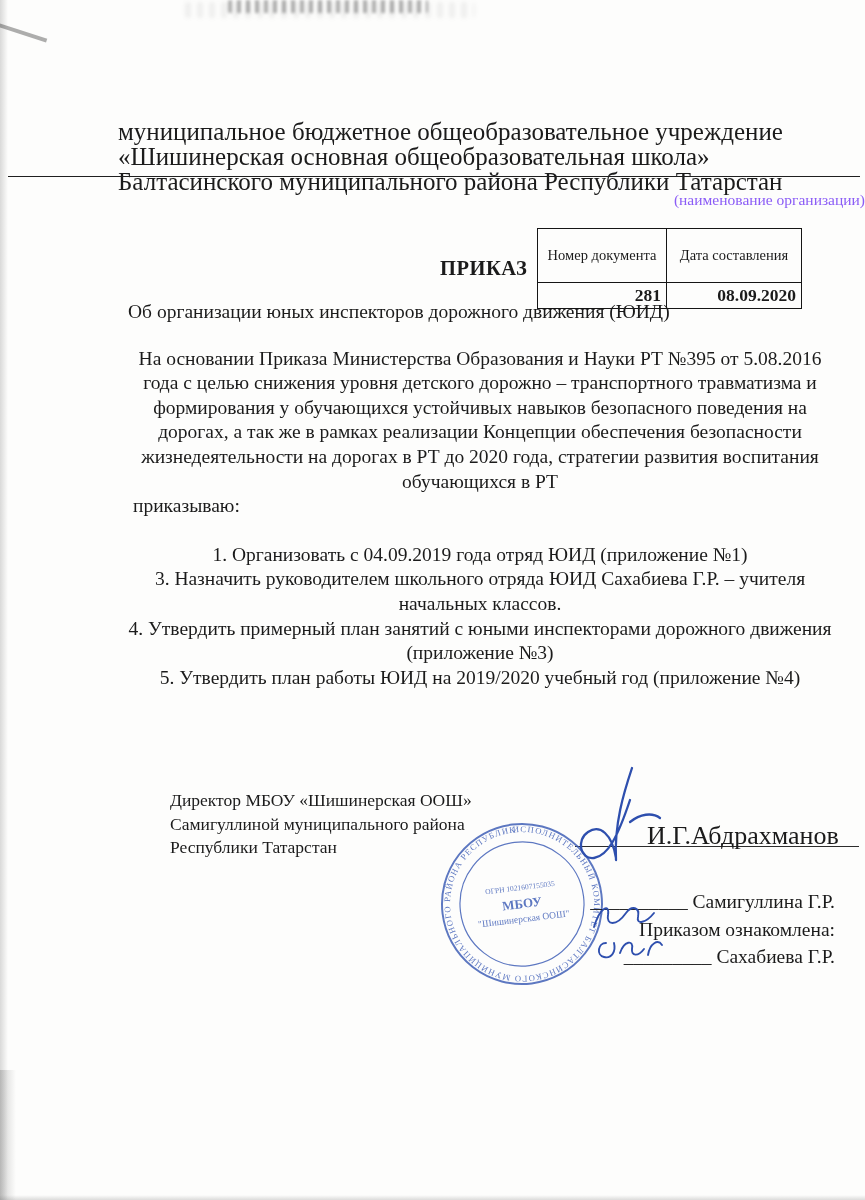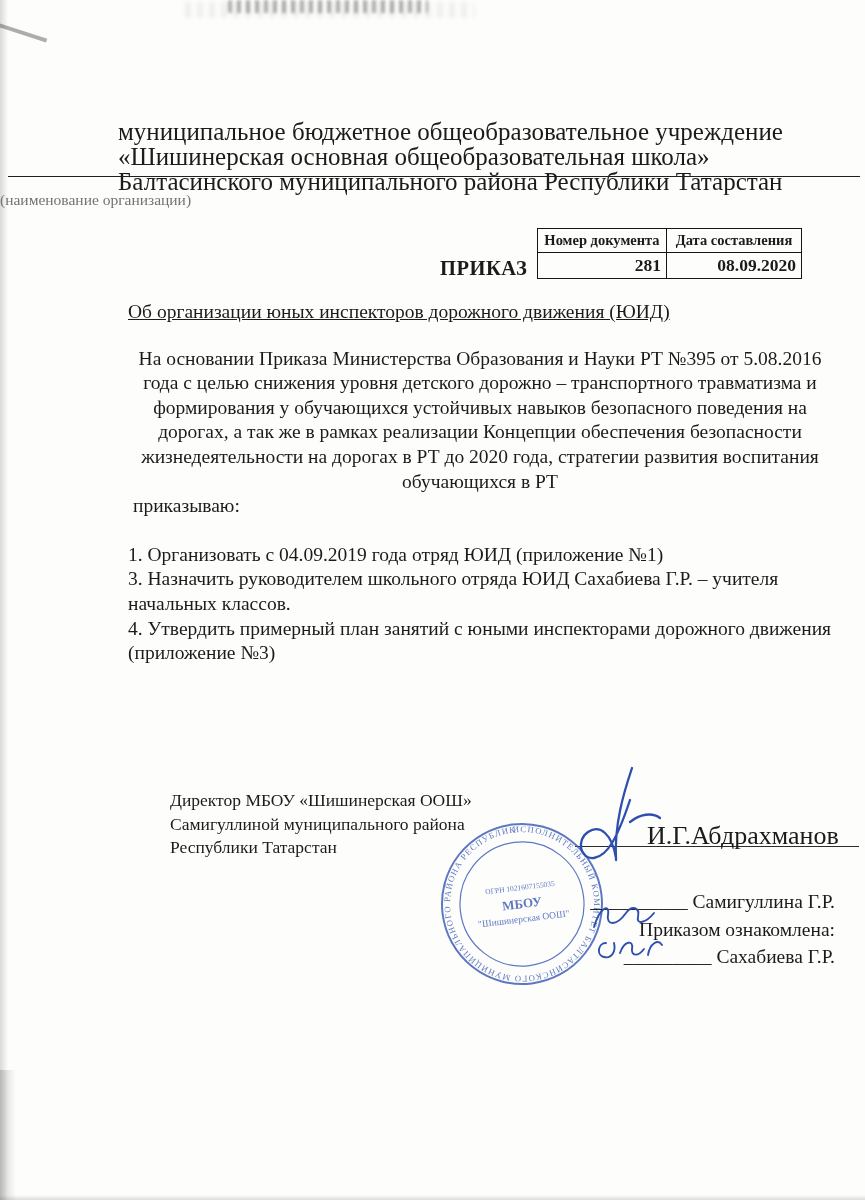--- a/index.html
+++ b/index.html
@@ -22,36 +22,36 @@
   .smudge-top{left:228px;top:0;width:200px;height:13px;border-radius:2px;
     background:repeating-linear-gradient(90deg,rgba(110,110,110,.55) 0 4px,rgba(220,220,220,0) 4px 9px);
     filter:blur(1.4px);}
   .smudge-top2{left:185px;top:2px;width:290px;height:16px;opacity:.22;border-radius:3px;
     background:repeating-linear-gradient(90deg,rgba(120,120,120,.5) 0 6px,rgba(220,220,220,0) 6px 12px);
     filter:blur(2.2px);}
   
   .org-header{left:118px;top:88px;width:726px;
     font-size:25px;line-height:24.8px;margin-top:32px;}
   .rule{left:8px;top:176px;width:852px;border-top:1.7px solid #1f1f1f;height:0;}
-  .org-caption{left:0;top:191px;width:865px;text-align:left;font-size:15.5px;color:#737373;}
+  .org-caption{left:0;top:191px;width:865px;text-align:right;font-size:15.5px;color:#8b5cf6;}
   
   .order-title{left:440px;top:257px;font-size:20.5px;font-weight:bold;letter-spacing:.5px;}
   .doc-table{left:537px;top:228px;}
   .doc-table table{border-collapse:collapse;}
-  .doc-table th{border:1.4px solid #151515;font-weight:bold;font-size:14.5px;
-    padding:3px 5px;text-align:center;margin-top:7px;}
+  .doc-table th{border:1.4px solid #151515;font-weight:normal;font-size:14.5px;
+    padding:18px 5px;text-align:center;margin-top:7px;}
   .doc-table td{border:1.4px solid #151515;font-weight:bold;font-size:17.5px;
     padding:2px 5px;text-align:right;}
   .col-num{width:118px;} .col-date{width:124px;}
   
   .body-col{left:128px;top:300px;width:704px;font-size:19.5px;line-height:24.6px;}
-  .subject{margin:0 0 22px 0;text-decoration:underline;}
+  .subject{margin:0 0 22px 0;}
   .main-par{margin:0;text-align:center;}
   .resolution{margin:0;padding-left:5px;}
-  .items{margin-top:24px;}
+  .items{margin-top:24px;text-align:center;}
   .items p{margin:0;}
   
   .sig-block{left:170px;top:789px;font-size:17.5px;line-height:23.6px;}
   .director-line{left:575px;top:822px;width:284px;height:24px;border-bottom:1.6px solid #2c2c2c;}
   .director-name{left:647px;top:821px;font-size:26px;}
   .stamp-wrap{left:436px;top:818px;width:172px;height:172px;opacity:.82;transform:rotate(-7deg);}
   .sig-director{left:548px;top:762px;}
   
   .ack{right:30px;top:888px;width:320px;text-align:right;font-size:19.5px;line-height:27.5px;}
   .ack-sig1{left:588px;top:899px;}
@@ -93,20 +93,21 @@
 </div>
 
 <div class="abs body-col">
   <p class="subject">Об организации юных инспекторов дорожного движения (ЮИД)</p>
   <p class="main-par">На основании Приказа Министерства Образования и Науки РТ  №395 от 5.08.2016 года с целью снижения уровня детского дорожно – транспортного травматизма и формирования у обучающихся устойчивых навыков безопасного поведения на дорогах, а так же в рамках реализации Концепции обеспечения безопасности жизнедеятельности на дорогах в РТ до 2020 года, стратегии развития воспитания обучающихся в РТ</p>
   <p class="resolution">приказываю:</p>
   <div class="items">
     <p>1. Организовать с 04.09.2019 года отряд ЮИД (приложение №1)</p>
     <p>3. Назначить руководителем школьного  отряда ЮИД  Сахабиева Г.Р. – учителя начальных классов.</p>
     <p>4. Утвердить   примерный план занятий   с юными инспекторами дорожного движения (приложение №3)</p>
+    <p>5. Утвердить план работы ЮИД  на 2019/2020 учебный год (приложение №4)</p>
   </div>
 </div>
 
 <div class="abs sig-block">
   <div>Директор  МБОУ «Шишинерская ООШ»</div>
   <div>Самигуллиной  муниципального района</div>
   <div>Республики Татарстан</div>
 </div>
 <div class="abs director-line"></div>
 <div class="abs director-name">И.Г.Абдрахманов</div>

